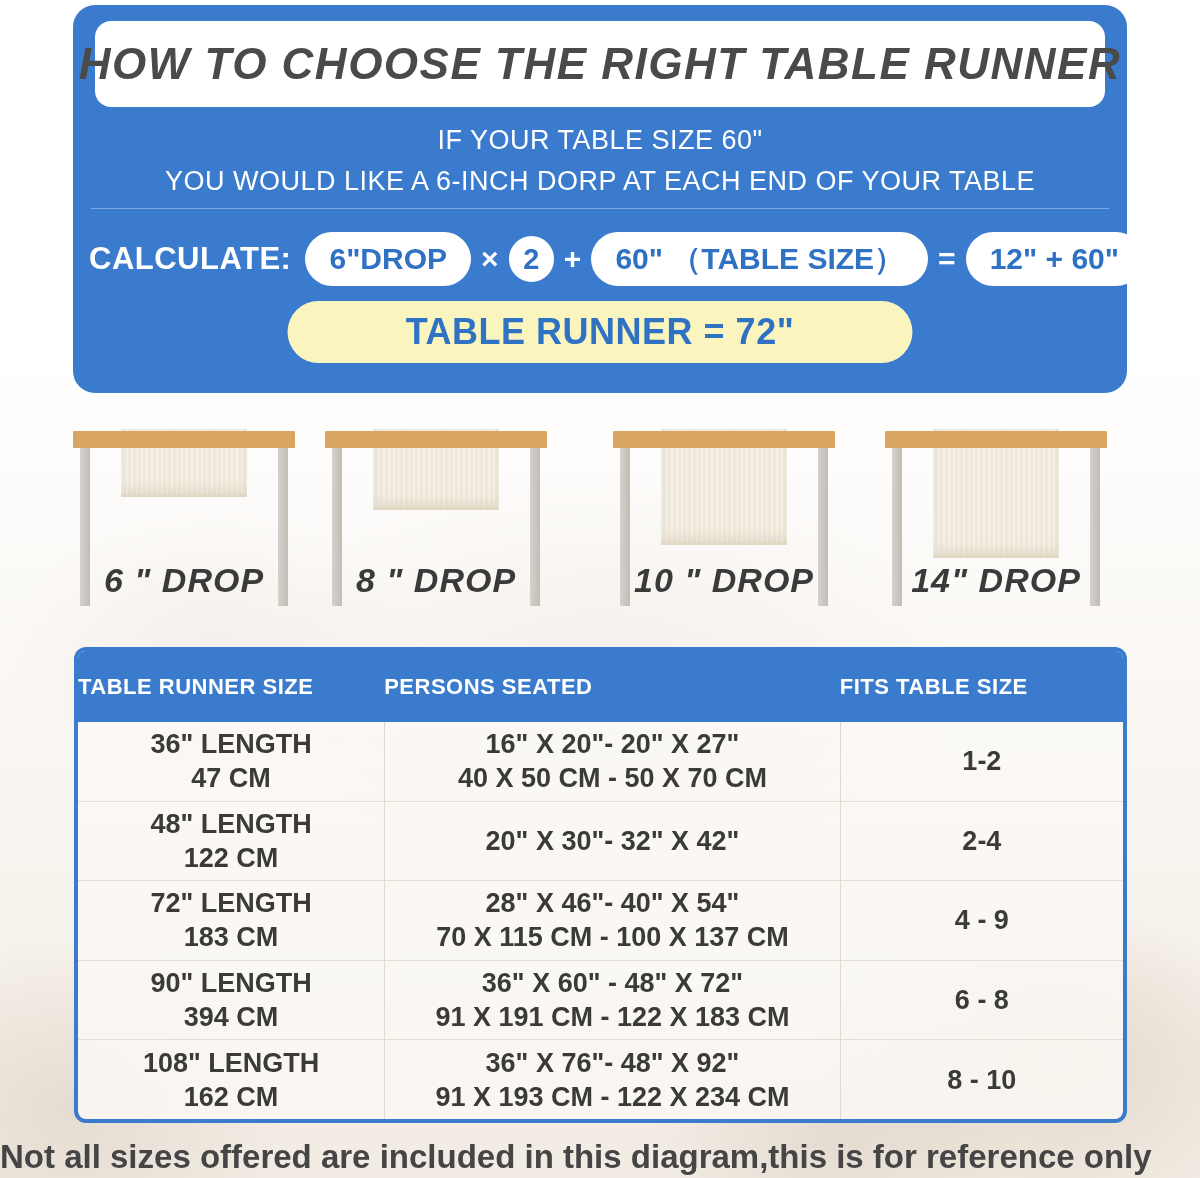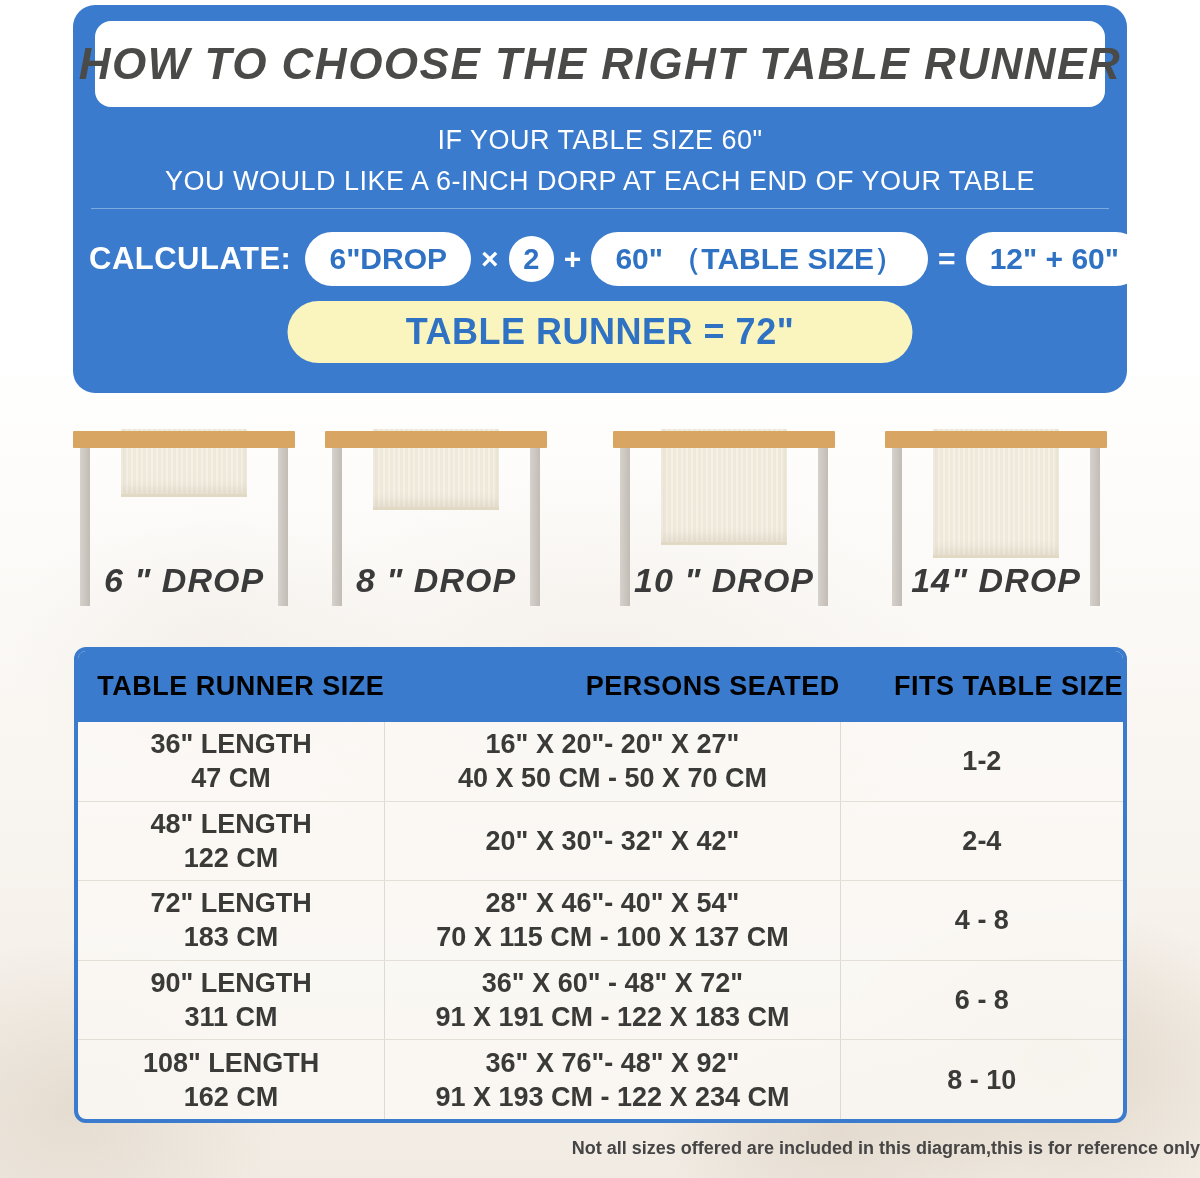--- a/index.html
+++ b/index.html
@@ -106,37 +106,37 @@
     border: 4px solid #3a7bcd; border-radius: 12px; overflow: hidden;
     background: rgba(251,249,245,.82);
     display: flex; flex-direction: column;
   }
   .size-header {
     background: #3a7bcd; height: 71px; flex: none;
     display: grid; grid-template-columns: 29.3% 43.6% 27.1%;
     align-items: center;
   }
   .size-header .th {
-    color: #000000; font-size: 27px; font-weight: 800; letter-spacing: .5px; text-align: right;
+    color: #ffffff; font-size: 22px; font-weight: 800; letter-spacing: .5px; text-align: left;
   }
   .size-body { flex: 1; display: flex; flex-direction: column; }
   .trow {
     flex: 1; display: grid; grid-template-columns: 29.3% 43.6% 27.1%;
     border-top: 1px solid #e3ded6;
   }
   .trow:first-child { border-top: none; }
   .td {
     display: flex; flex-direction: column; align-items: center; justify-content: center;
     color: #3a3a38; font-size: 27px; font-weight: 700; line-height: 34px; text-align: center;
   }
   .td + .td { border-left: 1px solid #dfdad1; }
 
   .footer-note {
-    position: absolute; top: 1138px; left: 0; width: 100%; text-align: right;
-    font-size: 18px; font-weight: 700; color: #454545;
+    position: absolute; top: 1138px; left: 0; width: 100%; text-align: left;
+    font-size: 33px; font-weight: 700; color: #454545;
   }
 </style>
 </head>
 <body>
 
 <div class="poster">
   <div class="bg-photo"></div>
 
   <div class="top-panel">
     <div class="title-box">
@@ -226,27 +226,27 @@
       <div class="trow">
         <div class="td">
           <span>72" LENGTH</span>
           <span>183 CM</span>
         </div>
         <div class="td">
           <span>28" X 46"- 40" X 54"</span>
           <span>70 X 115 CM - 100 X 137 CM</span>
         </div>
         <div class="td">
-          <span>4 - 8</span>
+          <span>4 - 9</span>
         </div>
       </div>
       <div class="trow">
         <div class="td">
           <span>90" LENGTH</span>
-          <span>311 CM</span>
+          <span>394 CM</span>
         </div>
         <div class="td">
           <span>36" X 60" - 48" X 72"</span>
           <span>91 X 191 CM - 122 X 183 CM</span>
         </div>
         <div class="td">
           <span>6 - 8</span>
         </div>
       </div>
       <div class="trow">

